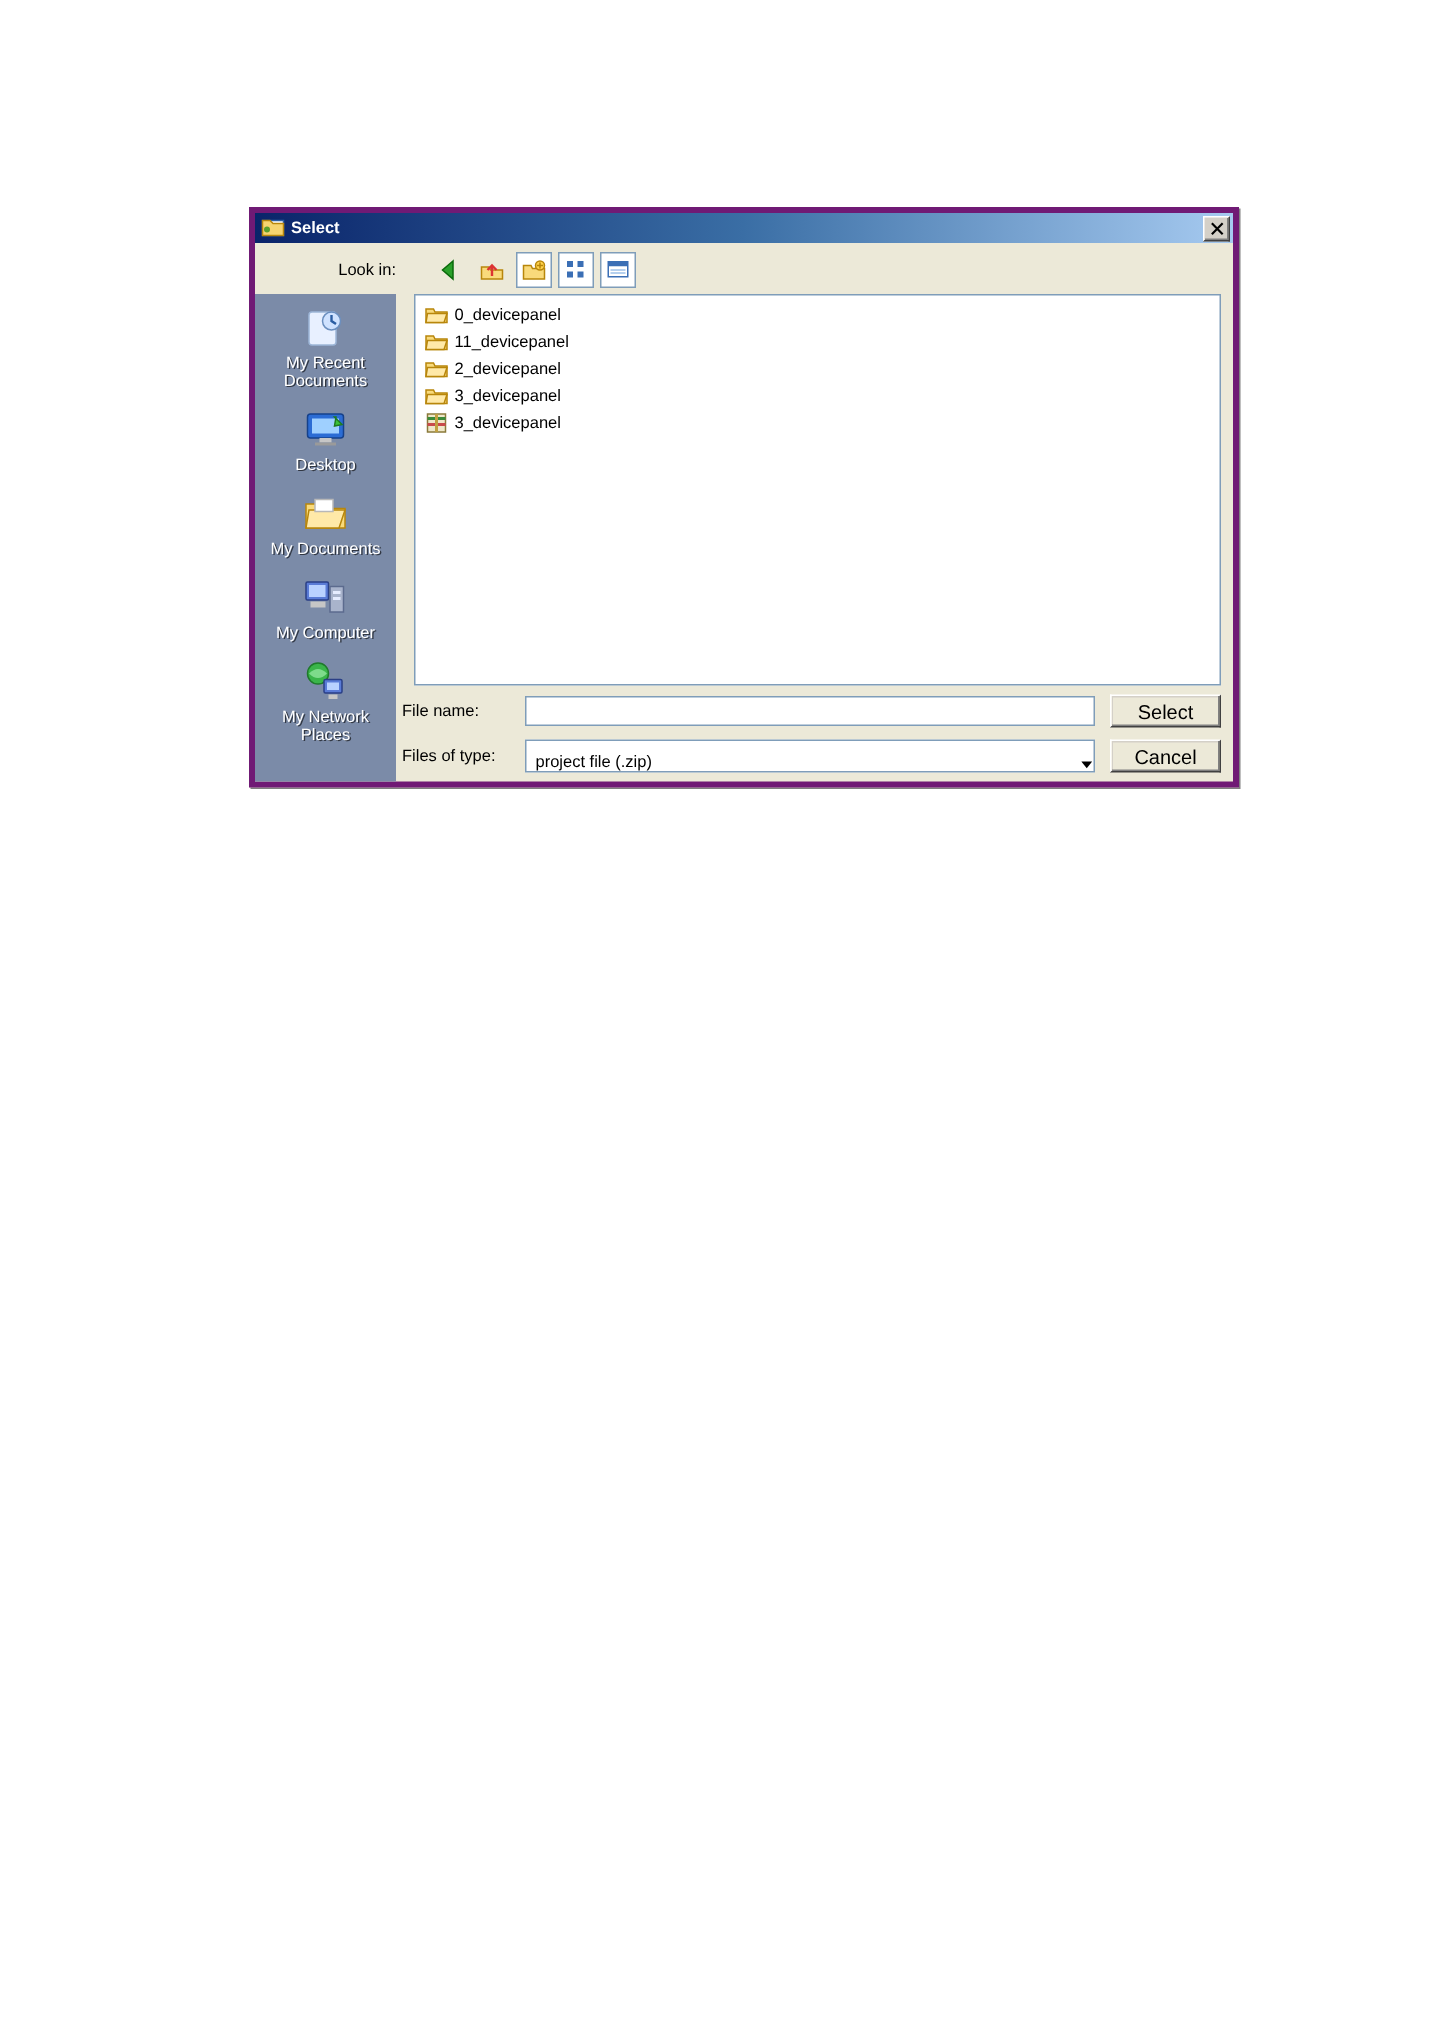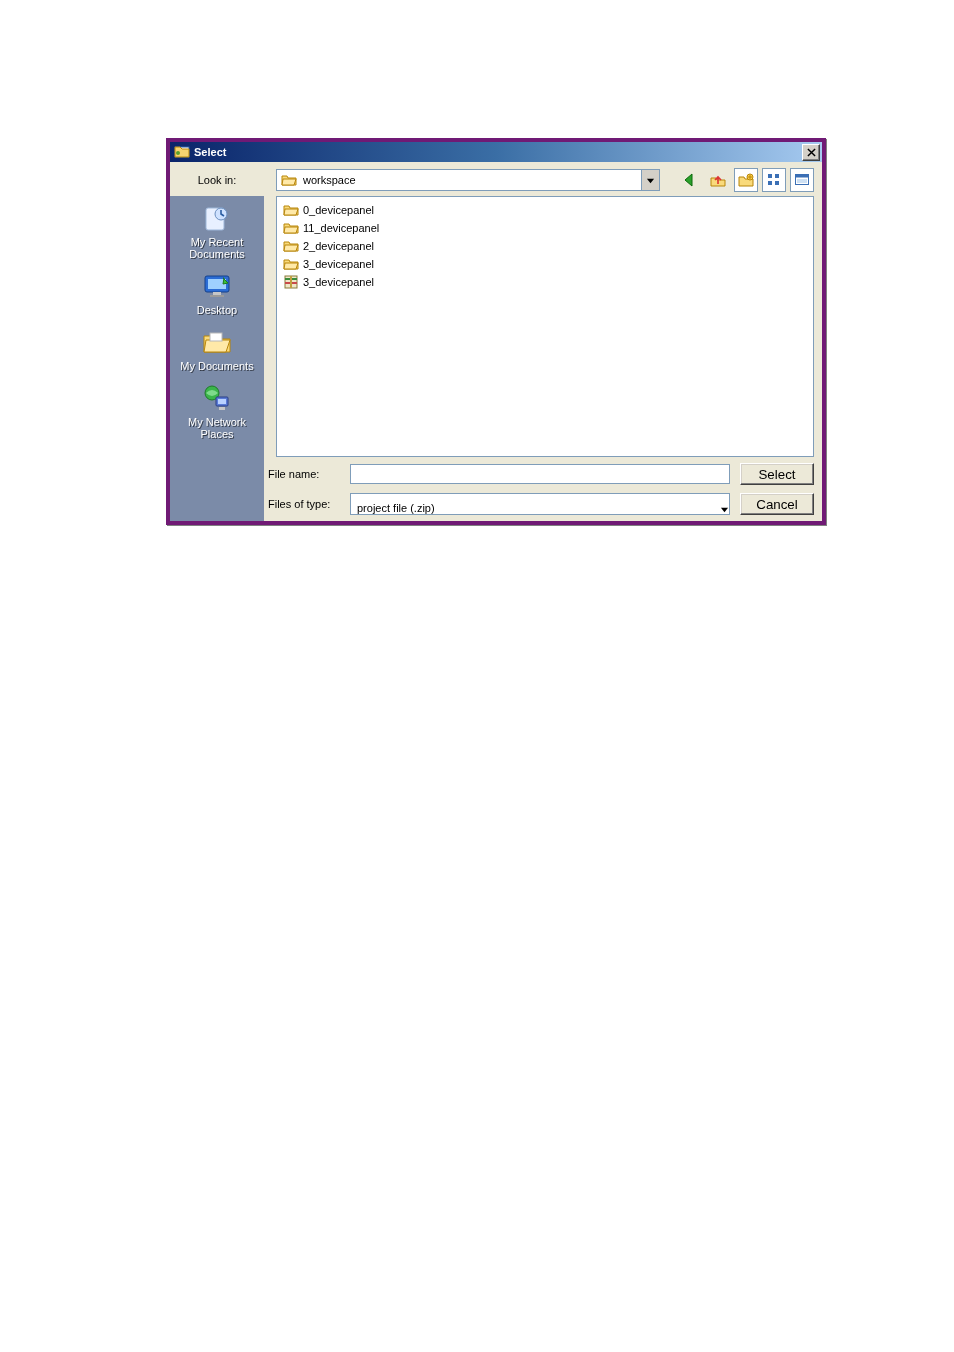--- a/index.html
+++ b/index.html
@@ -3,21 +3,21 @@
 <meta charset="utf-8">
 <style>
   body{margin:0;background:#fff;font-family:Tahoma,Arial,sans-serif;font-size:11px;color:#000;width:954px;height:1352px;position:relative}
   .dialog{position:absolute;left:166px;top:138px;width:652px;height:379px;background:#ece9d8;border:4px solid #701a75;box-shadow:1px 1px 0 #808080}
   .titlebar{height:20px;background:linear-gradient(to right,#0a246a 0%,#3a6ea5 50%,#a6caf0 100%);display:flex;align-items:center;padding:0 2px 0 4px;color:#fff;font-weight:bold}
   .titlebar .ticon{width:16px;height:16px;margin-right:4px;display:inline-block}
   .titlebar .title{flex:1}
   .closebtn{width:16px;height:15px;background:#d4d0c8;border:1px solid #fff;border-right-color:#404040;border-bottom-color:#404040;box-shadow:inset -1px -1px 0 #808080;display:flex;align-items:center;justify-content:center;font-family:Marlett,Arial;font-size:11px;color:#000;font-weight:bold}
   
   .lookrow{display:flex;align-items:center;padding:6px 8px 4px 0;gap:6px}
-  .lookrow .lbl{width:94px;text-align:center;padding-right:6px}
+  .lookrow .lbl{width:94px;text-align:right;padding-right:6px}
   .combo{flex:1;height:22px;background:#fff;border:1px solid #7f9db9;display:flex;align-items:center;box-sizing:border-box}
   .combo .fico{margin:0 4px}
   .combo .ctext{flex:1;padding:0 2px}
   .combo .drop{width:17px;height:20px;background:#d4d0c8;border-left:1px solid #7f9db9;display:flex;align-items:center;justify-content:center}
   .toolicons{display:flex;gap:4px;margin-left:12px;align-items:center}
   .tbtn{width:22px;height:22px;display:flex;align-items:center;justify-content:center;border:1px solid transparent}
   .tbtn.boxed{border:1px solid #7f9db9;background:#fff}
   
   .body{display:flex;height:calc(100% - 20px - 34px);}
   .sidebar{width:94px;background:#7b8ba8;display:flex;flex-direction:column;align-items:center;color:#fff;font-size:11px;text-align:center;text-shadow:1px 1px 0 rgba(0,0,0,.6)}
@@ -54,34 +54,20 @@
     <span class="title">Select</span>
     <div class="closebtn">
       <svg viewBox="0 0 10 10" width="9" height="9">
           <path d="M1 1 L9 9 M9 1 L1 9" stroke="#000" stroke-width="1.6"></path>
         </svg>
     </div>
   </div>
 
   <div class="lookrow">
     <div class="lbl">Look in:</div>
-    <div class="combo">
-      <span class="fico">
-        <svg viewBox="0 0 16 16" width="16" height="16">
-          <path d="M1 4h5l1 2h8v7H1z" fill="#f9da7b" stroke="#b8860b"></path>
-          <path d="M2 7h13l-2 6H1z" fill="#ffe9a8" stroke="#b8860b"></path>
-        </svg>
-      </span>
-      <span class="ctext">workspace</span>
-      <span class="drop">
-        <svg viewBox="0 0 10 10" width="9" height="9">
-            <path d="M1 3 L9 3 L5 8 Z" fill="#000"></path>
-          </svg>
-      </span>
-    </div>
     <div class="toolicons">
       <span class="tbtn">
         <svg viewBox="0 0 16 16" width="16" height="16">
             <path d="M10 2 L3 8 L10 14 Z" fill="#2aa02a" stroke="#0a6a0a"></path>
           </svg>
       </span>
       <span class="tbtn">
         <svg viewBox="0 0 16 16" width="16" height="16">
           <path d="M1 6h5l1 2h8v6H1z" fill="#f9da7b" stroke="#b8860b"></path>
           <path d="M8 12 V6 M5 8 L8 5 L11 8" stroke="#d33" stroke-width="1.6" fill="none"></path>
@@ -139,20 +125,33 @@
       </div>
       <div class="side-item">
         <span class="side-icon">
           <svg viewBox="0 0 32 32" width="32" height="32">
             <path d="M3 10h10l2 3h14v13H3z" fill="#f9da7b" stroke="#b8860b"></path>
             <path d="M5 14h24l-4 12H3z" fill="#ffe9a8" stroke="#b8860b"></path>
             <rect x="9" y="7" width="12" height="8" fill="#fff" stroke="#b8b8b8"></rect>
           </svg>
         </span>
         <div>My Documents</div>
+      </div>
+      <div class="side-item">
+        <span class="side-icon">
+          <svg viewBox="0 0 32 32" width="32" height="32">
+            <rect x="3" y="6" width="15" height="12" rx="1" fill="#5a7bd6" stroke="#2a3f86"></rect>
+            <rect x="5" y="8" width="11" height="8" fill="#b9d1ff"></rect>
+            <rect x="19" y="9" width="9" height="17" fill="#a9b4cc" stroke="#5c6b8e"></rect>
+            <rect x="21" y="12" width="5" height="2" fill="#e5ecff"></rect>
+            <rect x="21" y="16" width="5" height="2" fill="#e5ecff"></rect>
+            <rect x="6" y="19" width="10" height="4" fill="#c6c6c6"></rect>
+          </svg>
+        </span>
+        <div>My Computer</div>
       </div>
       <div class="side-item">
         <span class="side-icon">
           <svg viewBox="0 0 32 32" width="32" height="32">
             <circle cx="11" cy="11" r="7" fill="#3ab54a" stroke="#1f7a2b"></circle>
             <path d="M5 11q6 -6 12 0q-6 6 -12 0z" fill="#7edb8b"></path>
             <rect x="15" y="15" width="12" height="9" rx="1" fill="#5a7bd6" stroke="#2a3f86"></rect>
             <rect x="17" y="17" width="8" height="5" fill="#b9d1ff"></rect>
             <rect x="18" y="25" width="6" height="3" fill="#c6c6c6"></rect>
           </svg>

